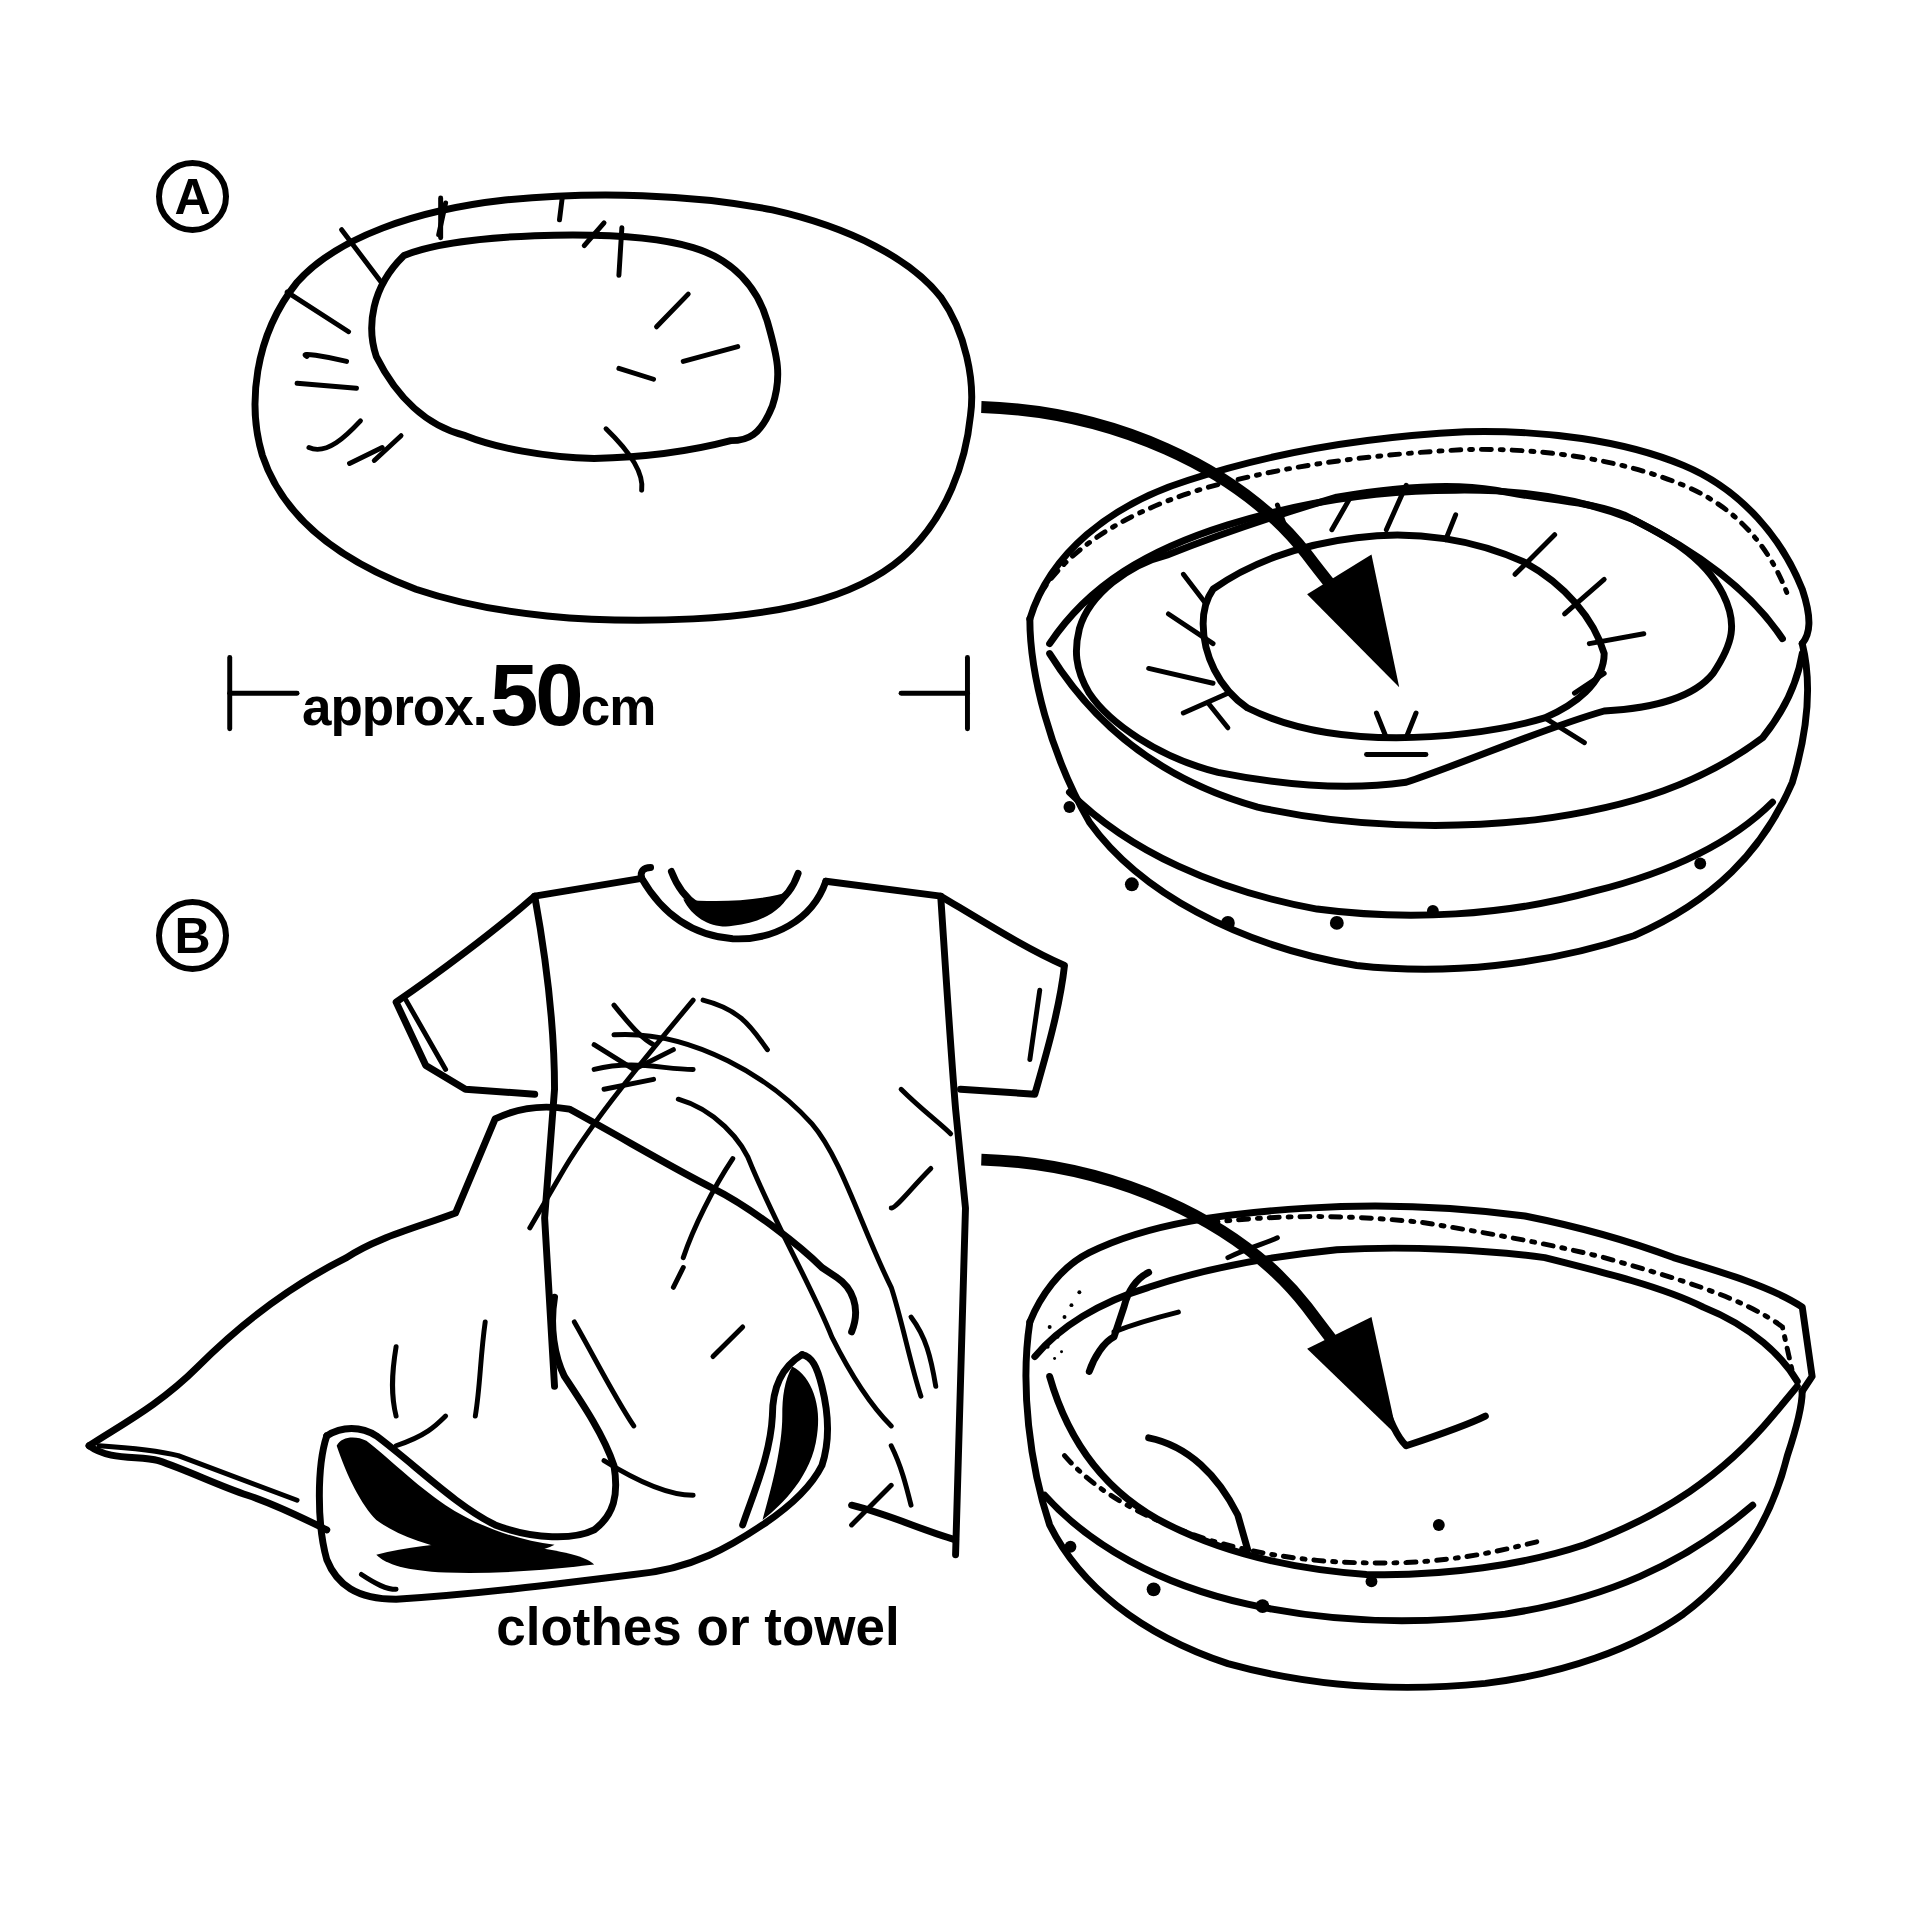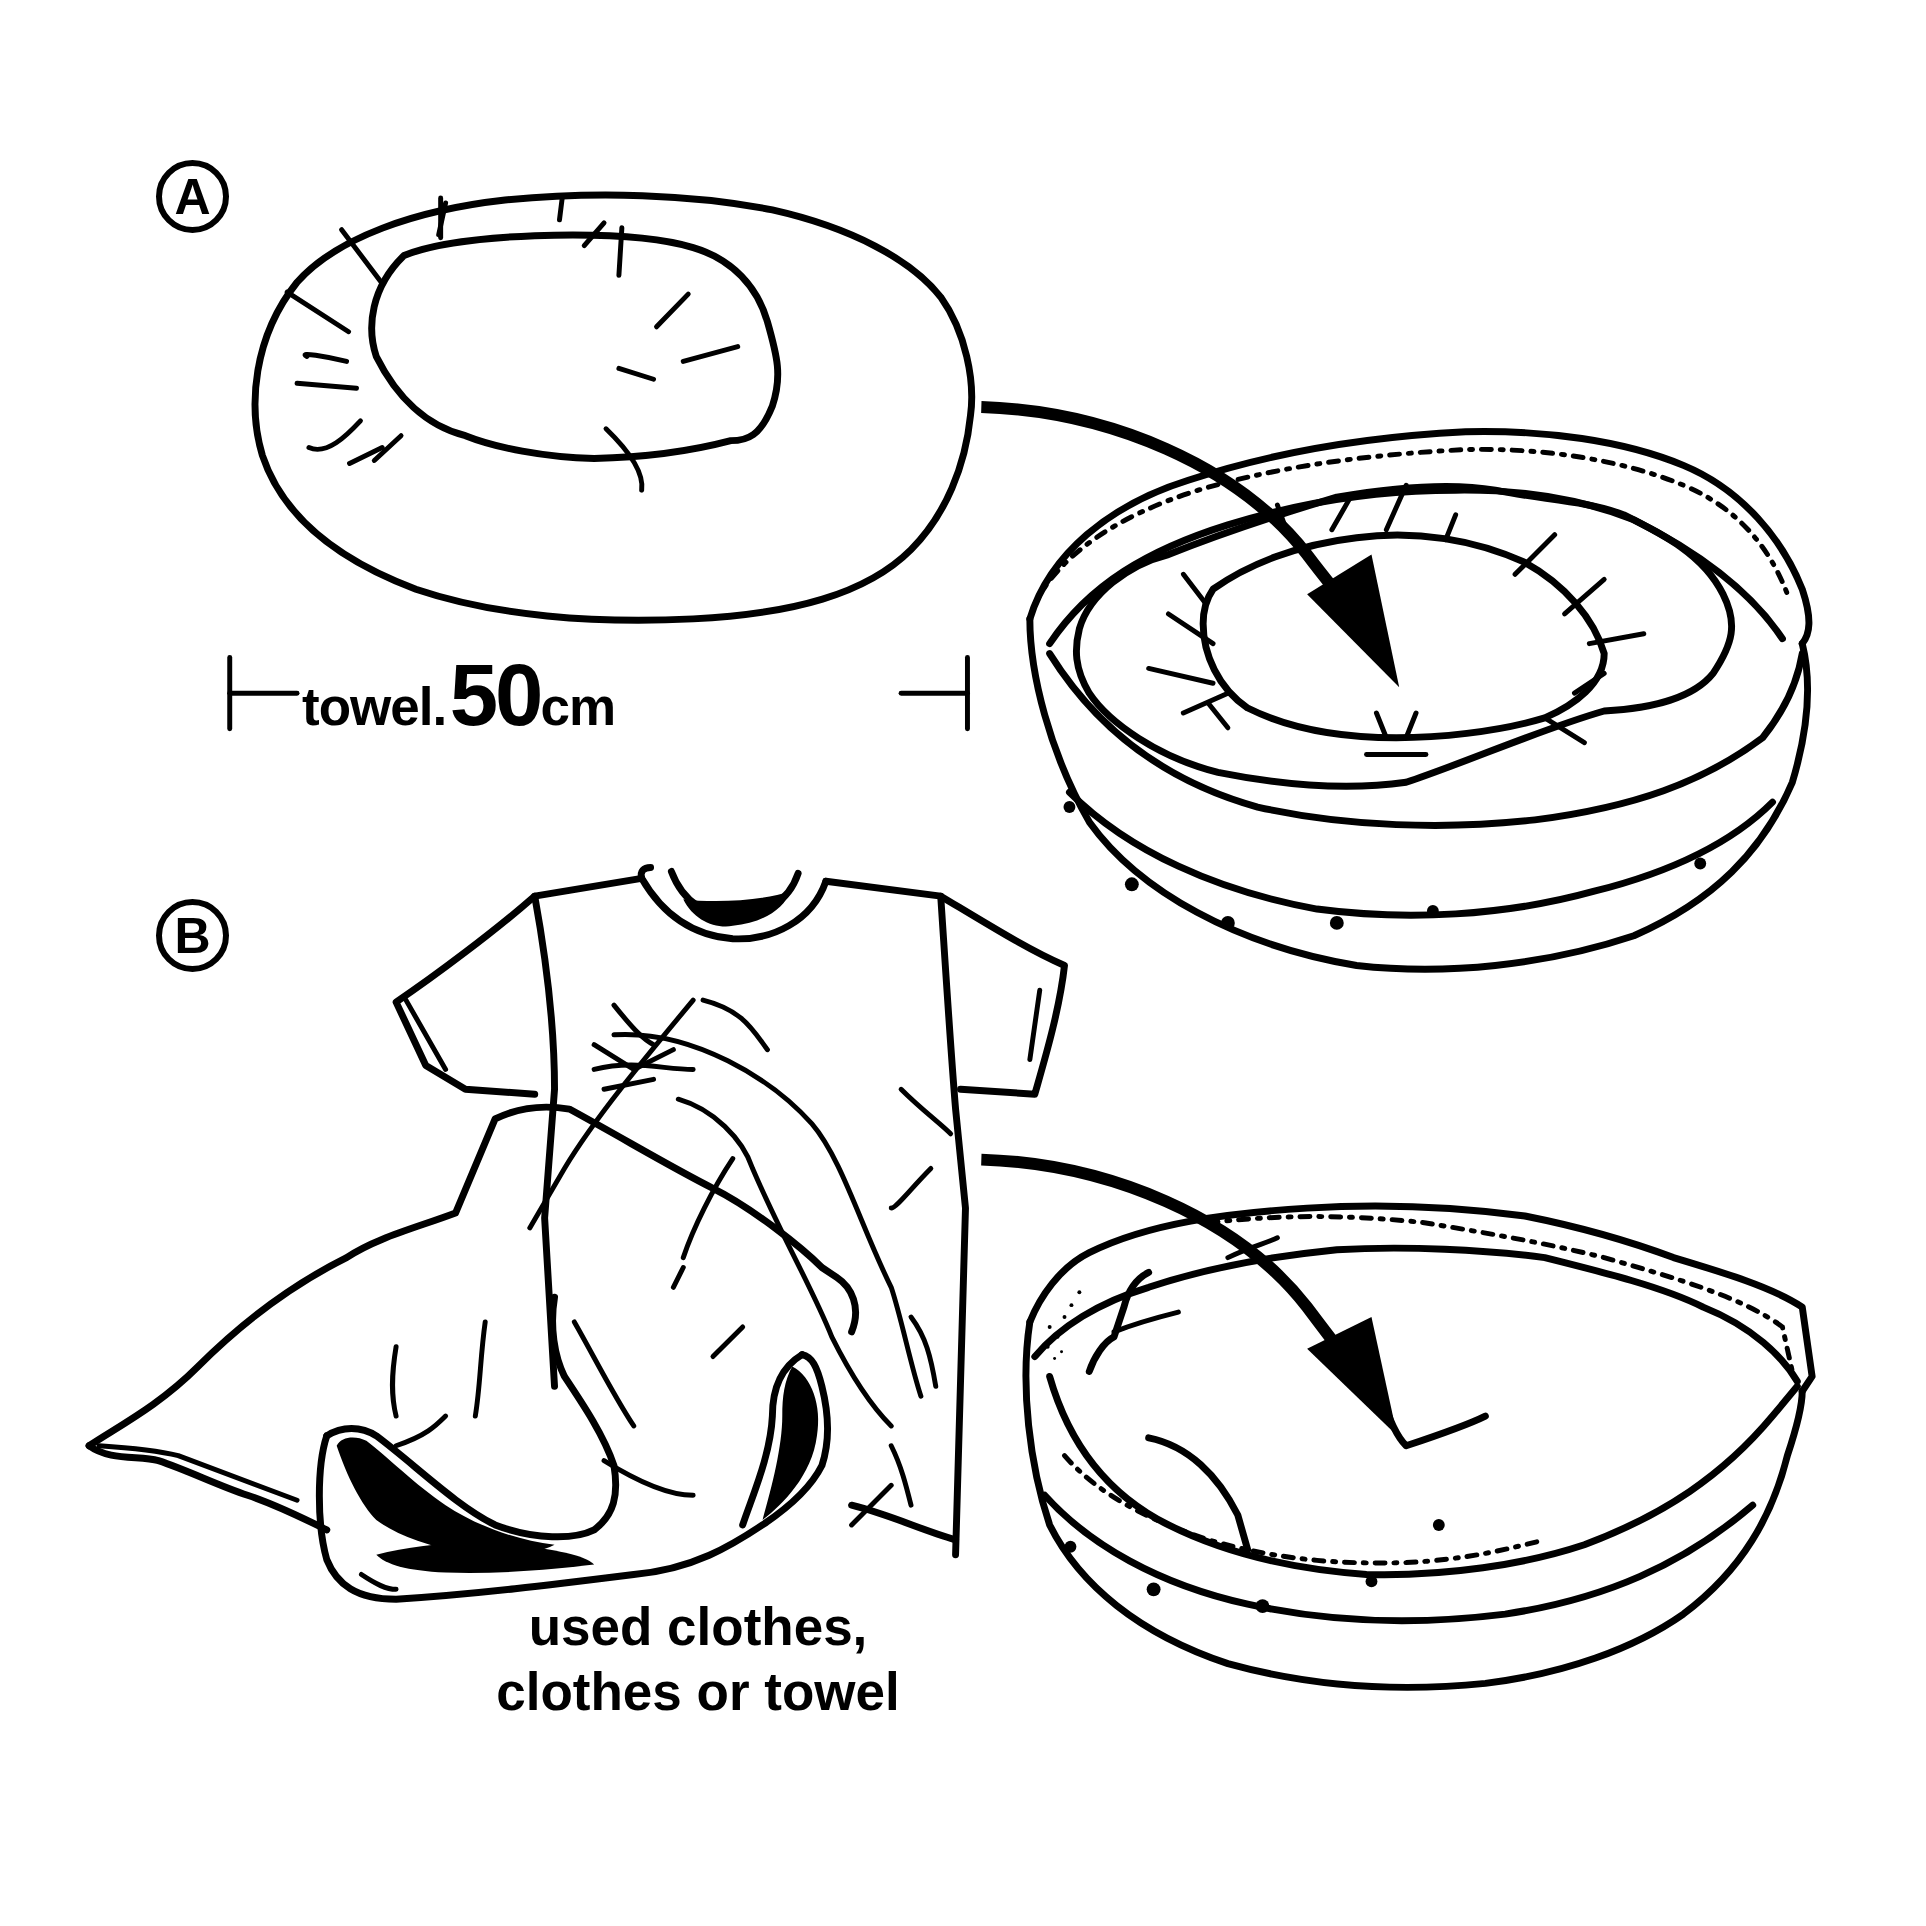--- a/index.html
+++ b/index.html
@@ -250,21 +250,20 @@
     <path class="ln" d="M1380,1340 C1390,1390 1400,1440 1420,1460 C1450,1450 1480,1440 1500,1430"></path>
   </g>
 
   <g>
     <path class="arrow-shaft" d="M991,1171 C1120,1175 1250,1230 1320,1320 C1350,1360 1370,1385 1383,1405"></path>
     <polygon points="1320,1362 1385,1330 1411,1450" fill="#000"></polygon>
   </g>
 </svg>
 
 <div class="dim-label" style="left:302px; top:645px;">
-  <span class="small">towel.</span>
+  <span class="small">approx.</span>
   <span class="big">50</span><span class="small">cm</span>
 </div>
 
 <div class="caption">
-  <div>used clothes,</div>
   <div>clothes or towel</div>
 </div>
 
 
 </body></html>

